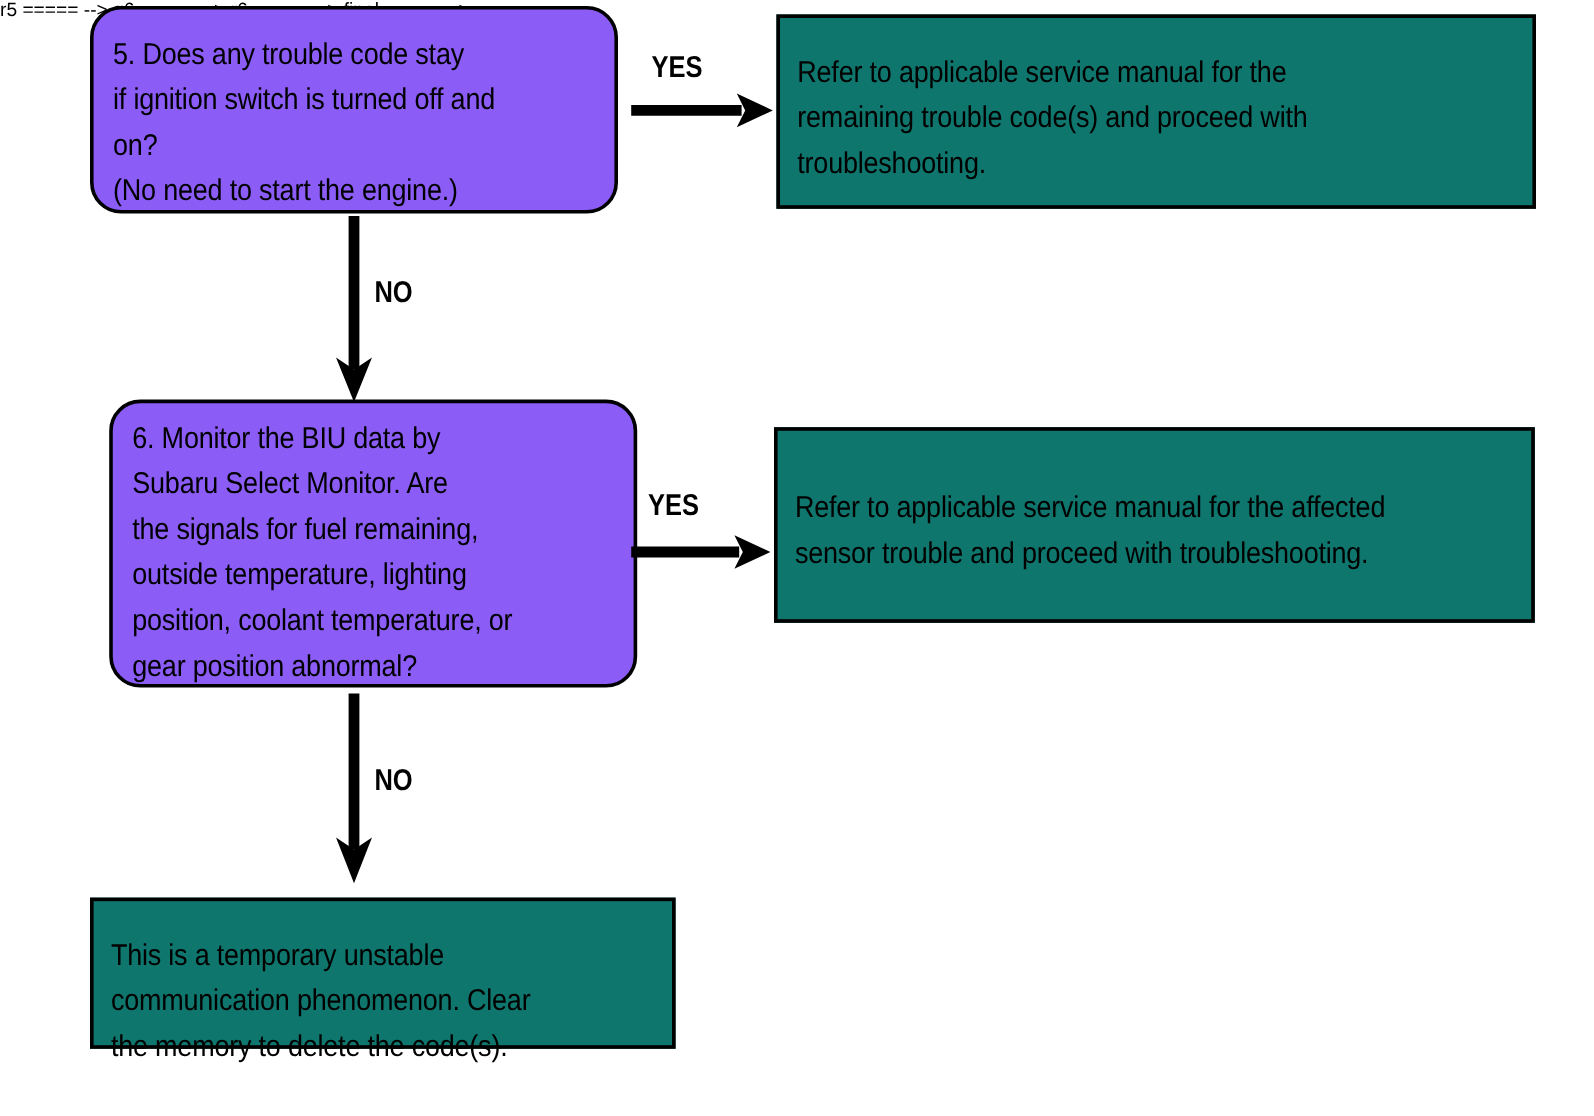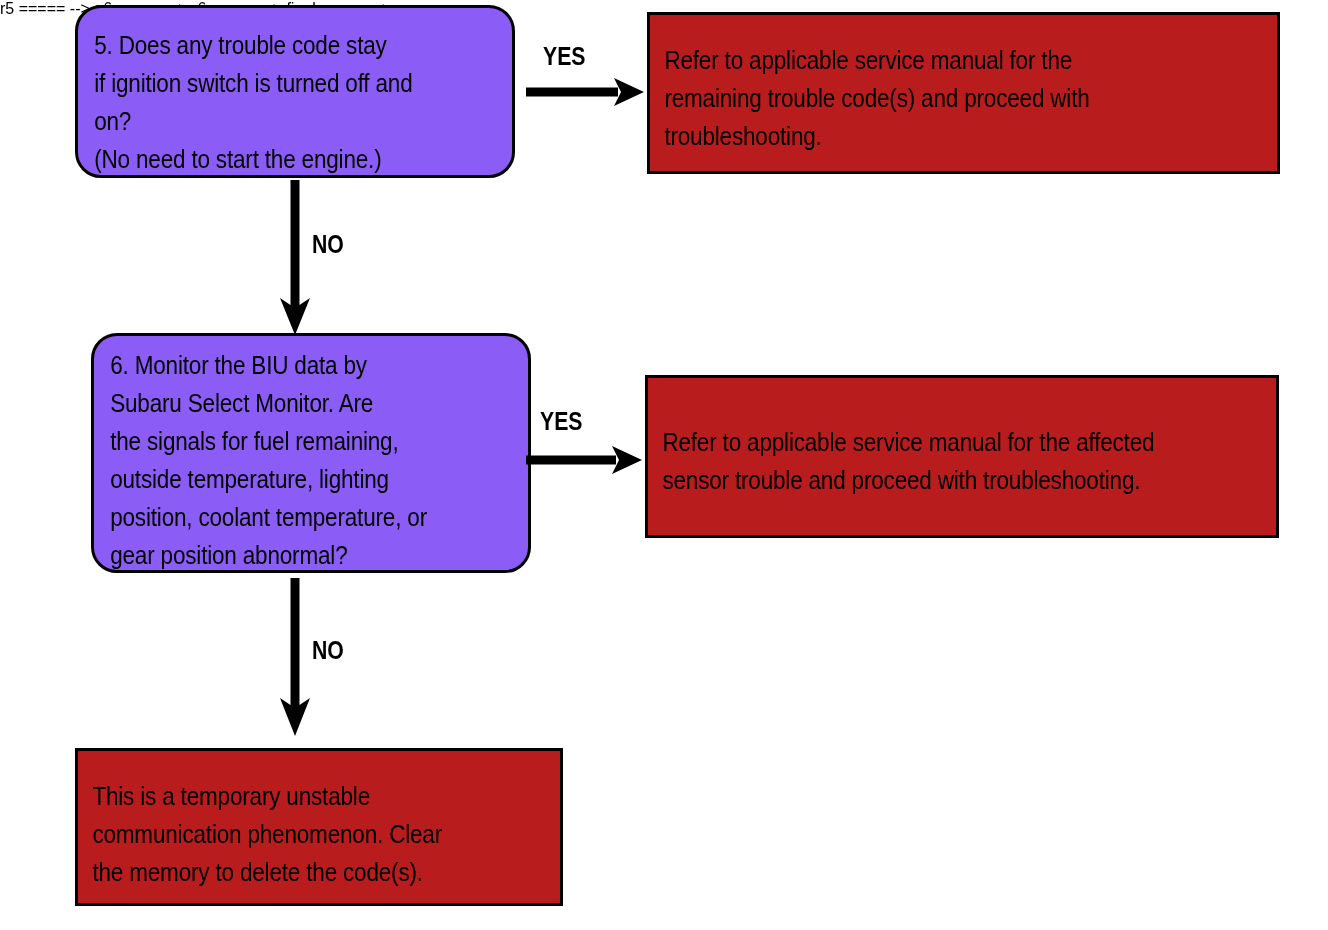--- a/index.html
+++ b/index.html
@@ -23,21 +23,21 @@
     box-sizing: border-box;
     border: 3px solid #000000;
     border-radius: 26px;
     background: #8b5cf6;
   }
   
   .process-box {
     position: absolute;
     box-sizing: border-box;
     border: 3px solid #000000;
-    background: #b91c1c;
+    background: #0f766e;
   }
 
   .box-text {
     position: absolute;
     left: 0;
     right: 0;
     font-family: "Liberation Sans", sans-serif;
     font-weight: 400;
     font-size: 25px;
     line-height: 38px;
@@ -69,24 +69,24 @@
   
   #box-q5      { left: 75px;  top: 5px;   width: 440px; height: 173px; }
   #box-q5-text { top: 18px;   padding-left: 18px; padding-right: 14px; }
 
   #box-r5      { left: 647px; top: 12px;  width: 633px; height: 162px; }
   #box-r5-text { top: 26px;   padding-left: 16px; padding-right: 14px; }
 
   #box-q6      { left: 75px;  top: 333px; width: 440px; height: 240px; margin-left: 16px; }
   #box-q6-text { top: 10px;   padding-left: 18px; padding-right: 14px; }
 
-  #box-r6      { left: 645px; top: 375px; width: 634px; height: 163px; }
+  #box-r6      { left: 645px; top: 356px; width: 634px; height: 163px; }
   #box-r6-text { top: 45px;   padding-left: 16px; padding-right: 12px; }
 
-  #box-final      { left: 75px; top: 748px; width: 488px; height: 158px; }
+  #box-final      { left: 75px; top: 748px; width: 488px; height: 126px; }
   #box-final-text { top: 26px;  padding-left: 16px; padding-right: 14px; }
 
   #label-yes-1 { left: 543px; top: 42px; }
   #label-no-1  { left: 312px; top: 230px; }
   #label-yes-2 { left: 540px; top: 407px; }
   #label-no-2  { left: 312px; top: 636px; }
 
   #arrow-yes-1 { left: 526px; top: 72px;  width: 118px; height: 40px; }
   #arrow-no-1  { left: 276px; top: 180px; width: 40px;  height: 155px; }
   #arrow-yes-2 { left: 526px; top: 440px; width: 118px; height: 40px; }

